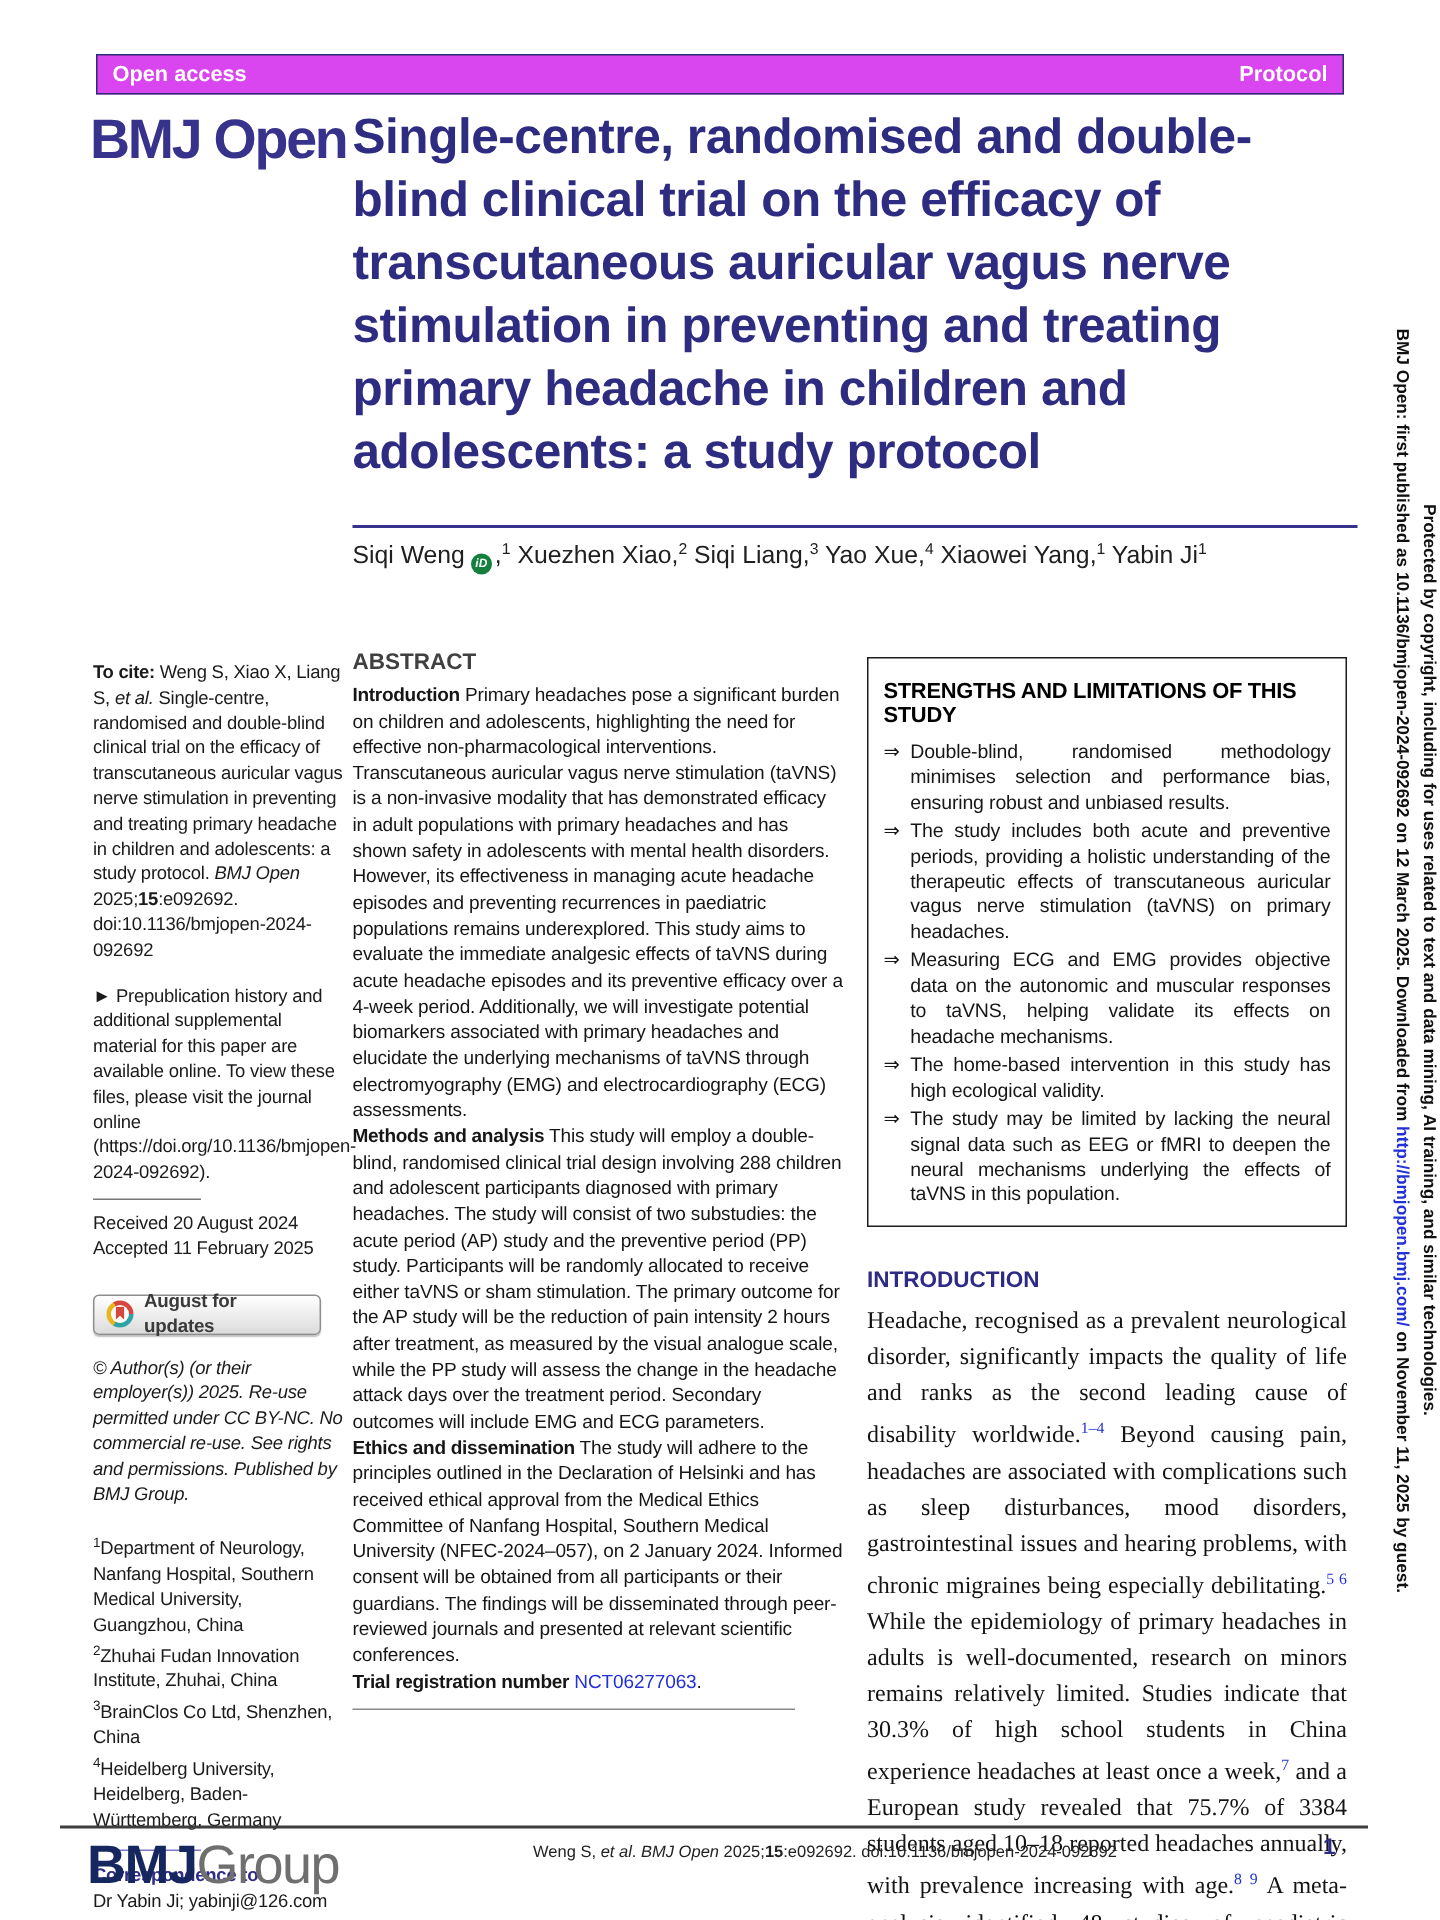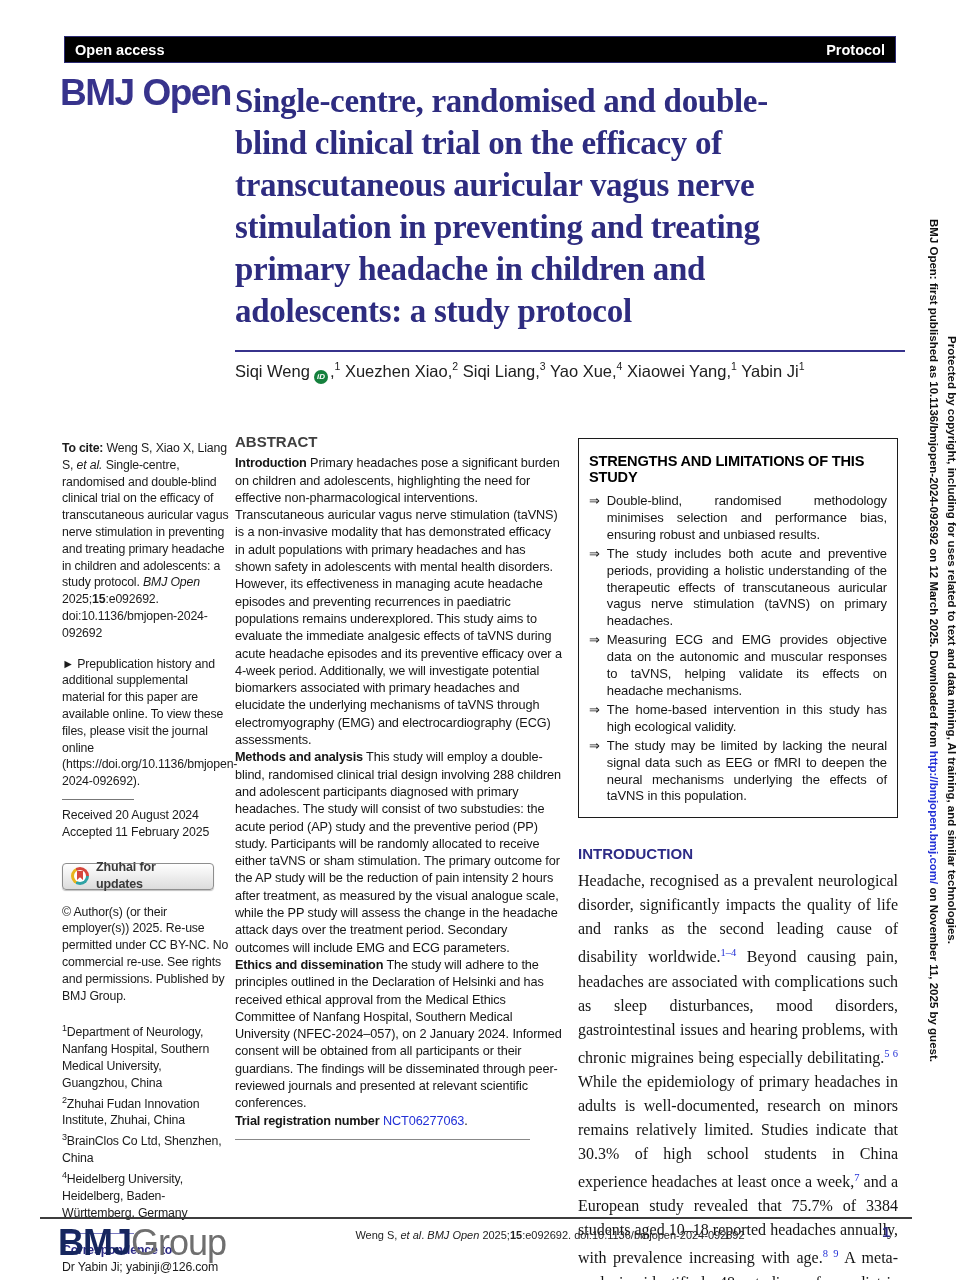--- a/index.html
+++ b/index.html
@@ -1,26 +1,26 @@
 <!DOCTYPE html>
 <html><head>
 <meta charset="utf-8">
 <style>
   html,body{margin:0;padding:0;width:960px;height:1280px;background:#ffffff;overflow:hidden;}
   body{font-family:"Liberation Sans", sans-serif;color:#1c1c1c;position:relative;}
   .abs{position:absolute;}
 
   
-  .topbar{left:64px;top:36px;width:832px;height:27px;background:#000000;border:1px solid #2c2b74;
+  .topbar{left:64px;top:36px;width:832px;height:27px;background:#d946ef;border:1px solid #2c2b74;
     box-sizing:border-box;display:flex;justify-content:space-between;align-items:center;
     padding:0 10px;color:#fff;font-weight:bold;font-size:14.5px;}
 
   
   .bmj-logo{left:60px;top:72px;font-size:37px;font-weight:bold;color:#37338c;letter-spacing:-1.5px;}
-  .title{left:235px;top:80px;width:675px;font-family:Liberation Serif, serif;font-weight:bold;
+  .title{left:235px;top:70px;width:675px;font-family:Liberation Sans, sans-serif;font-weight:bold;
     font-size:33px;line-height:42px;color:#2e2c80;letter-spacing:-0.3px;}
 
   .authors-rule{left:235px;top:350px;width:670px;height:2px;background:#37338c;}
   .authors{left:235px;top:360px;width:670px;font-size:16.5px;color:#202020;}
   .authors sup{font-size:10.5px;}
   .orcid{display:inline-block;width:14px;height:14px;border-radius:50%;background:#15803d;color:#fff;
     font-size:8px;font-style:italic;font-weight:bold;text-align:center;line-height:14px;vertical-align:-2px;margin:0 2px 0 4px;}
 
   
   .col-left{left:62px;top:440px;width:168px;font-size:12.3px;line-height:16.8px;color:#1b1b1b;letter-spacing:-0.15px;}
@@ -32,21 +32,21 @@
   .dates{margin-bottom:22px !important;}
   .check-badge{width:152px;height:27px;border:1px solid #8e8e8e;border-radius:4px;
     background:linear-gradient(#ffffff,#dcdcdc);display:flex;align-items:center;gap:7px;
     padding:0 8px;box-sizing:border-box;margin:0 0 14px;box-shadow:0 1px 1px rgba(0,0,0,.25);}
   .cm-circle{width:18px;height:18px;border-radius:50%;flex:0 0 auto;position:relative;
     background:conic-gradient(from 210deg,#e8b51d 0 120deg,#d6473d 120deg 240deg,#2fa3a5 240deg 360deg);}
   .cm-inner{position:absolute;left:3px;top:3px;width:12px;height:12px;border-radius:50%;background:#fff;}
   .cm-book{position:absolute;left:6px;top:4px;width:6px;height:9px;background:#d6473d;
     clip-path:polygon(0 0,100% 0,100% 100%,50% 68%,0 100%);}
   .check-label{font-size:12.5px;font-weight:bold;color:#3a3a3a;}
-  .copyright{margin-bottom:16px !important;}
+  .copyright{margin-bottom:16px !important;font-style:italic;}
   .affil{margin:0;}
   .affil sup{font-size:9px;}
   .corr-label{color:#2d2b86;font-weight:bold;}
 
   
   .col-mid{left:235px;top:433px;width:328px;font-size:12.7px;line-height:17.3px;color:#161616;letter-spacing:-0.1px;}
   .sec-head{color:#404040;font-weight:bold;font-size:15px;margin:0 0 5px;letter-spacing:0;}
   .col-mid p{margin:0;}
   .abstract-rule{border-top:1px solid #888;margin-top:9px;width:295px;}
   .reg-link{color:#2230d6;}
@@ -117,21 +117,21 @@
   <p class="dates">
     <span>Received 20 August 2024</span><br>
     <span>Accepted 11 February 2025</span>
   </p>
 
   <div class="check-badge">
     <span class="cm-circle">
         <span class="cm-inner"></span>
         <span class="cm-book"></span>
       </span>
-    <span class="check-label">Zhuhai for updates</span>
+    <span class="check-label">August for updates</span>
   </div>
 
   <p class="copyright">© Author(s) (or their employer(s)) 2025. Re-use permitted under CC BY-NC. No commercial re-use. See rights and permissions. Published by BMJ Group.</p>
 
   <p class="affil"><sup>1</sup><span>Department of Neurology, Nanfang Hospital, Southern Medical University, Guangzhou, China</span></p>
   <p class="affil"><sup>2</sup><span>Zhuhai Fudan Innovation Institute, Zhuhai, China</span></p>
   <p class="affil"><sup>3</sup><span>BrainClos Co Ltd, Shenzhen, China</span></p>
   <p class="affil"><sup>4</sup><span>Heidelberg University, Heidelberg, Baden-Württemberg, Germany</span></p>
 
   <div class="sep-blue"></div>

